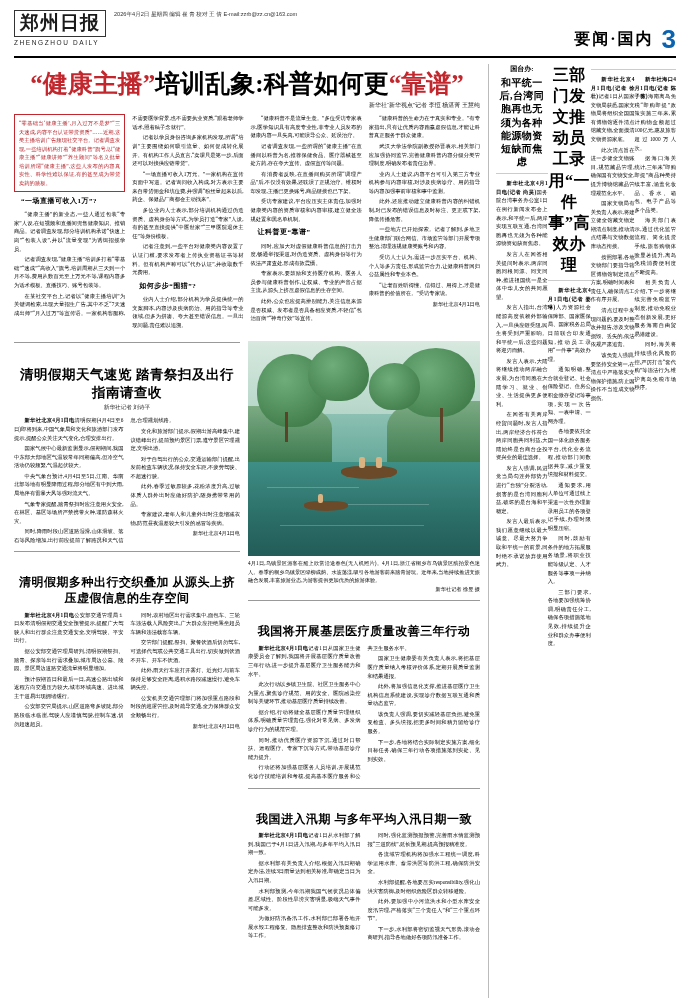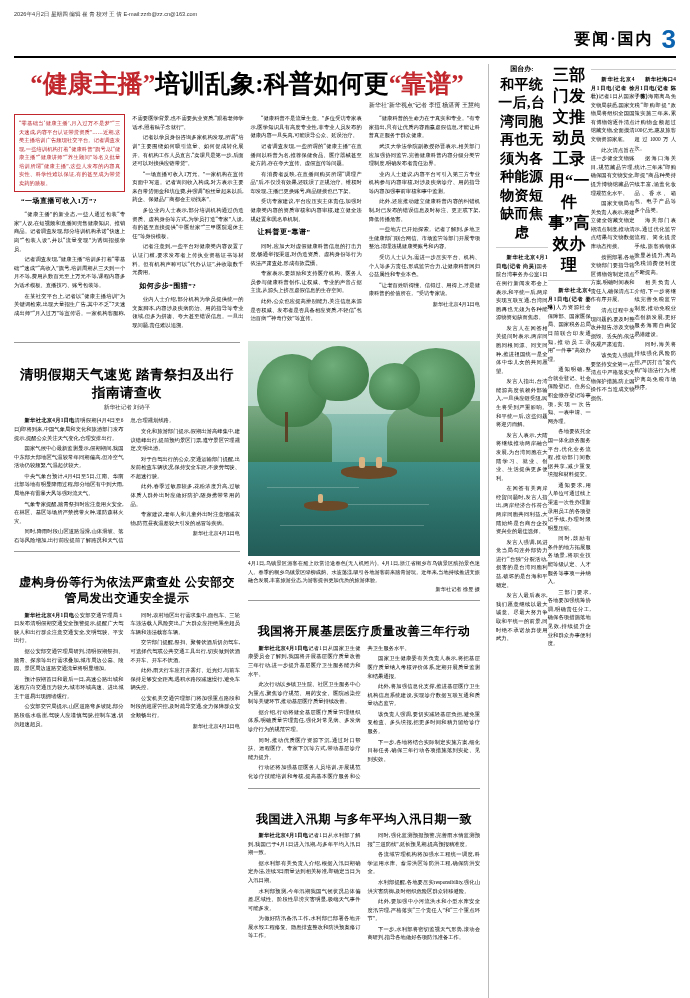--- a/index.html
+++ b/index.html
@@ -59,34 +59,38 @@
   .photo .water{position:absolute;left:0;right:0;bottom:0;height:44%;background:linear-gradient(#3f8f86,#2b6d67 60%,#235c58);}
   .photo .ripple{position:absolute;height:1px;background:rgba(255,255,255,.22);}
   .photo .boat{position:absolute;background:#6b4a2a;border-radius:40% 40% 55% 55%;}
   .photo .person{position:absolute;background:#d9b382;border-radius:2px;}
   .photo .bank{position:absolute;background:linear-gradient(#7cab84,#3d7a4e);}
   .photo-cap{font-size:5.2px;line-height:1.6;text-align:justify;margin-top:3px;}
   .photo-credit{font-family:"Liberation Sans",sans-serif;font-size:5.2px;text-align:right;margin-top:2px;}
 
   
   .rtitle{font-size:16px;font-weight:bold;text-align:center;line-height:1.32;letter-spacing:.4px;}
-  .rtitle.big{font-size:14px;}
+  .rtitle.big{font-size:10px;}
   .rkicker{font-size:7px;text-align:center;font-weight:bold;margin-bottom:2px;}
   .rcols{column-count:1;font-size:5.3px;line-height:1.62;text-align:justify;}
   .rule{border-top:1px solid #999;margin:7px 0 5px;}
   .rule-thin{border-top:1px solid #ccc;margin:5px 0;}
   .block{margin-bottom:2px;}
 </style>
 </head>
 <body>
 
 <div class="page">
 
   <div class="masthead">
     <div class="mast-left">
+      <div class="logo-stack">
+        <div class="logo-cn">郑州日报</div>
+        <div class="logo-en">ZHENGZHOU DAILY</div>
+      </div>
       <div class="mast-meta">2026年4月2日 星期四  编辑 崔 青  校对 王 倩  E-mail:zzrb@zz.cn@163.com</div>
     </div>
     <div class="mast-right">
       <div class="section-title">要闻·国内</div>
       <div class="pagenum">3</div>
     </div>
   </div>
 
   <div class="grid">
 
@@ -141,21 +145,21 @@
               <p>同时,降雨时段山区道路湿滑,山体滑坡、落石等风险增加,出行前应提前了解路况和天气信息,合理规划线路。</p>
               <p>文化和旅游部门提示,假期出游高峰集中,建议错峰出行,提前预约景区门票,遵守景区管理规定,文明出游。</p>
               <p>对于自驾出行的公众,交通运输部门提醒,出发前检查车辆状况,保持安全车距,不疲劳驾驶、不超速行驶。</p>
               <p>此外,春季过敏原较多,花粉浓度升高,过敏体质人群外出时应做好防护,随身携带常用药品。</p>
               <p>专家建议,老年人和儿童外出时注意增减衣物,防范昼夜温差较大引发的感冒等疾病。</p>
               <div class="srcline">新华社北京4月1日电</div>
             </div>
           </div>
 
           <div class="art">
-            <div class="art-title sm">虚构身份等行为依法严肃查处 公安部交管局发出交通安全提示</div>
+            <div class="art-title sm">清明假期多种出行交织叠加 从源头上挤压虚假信息的生存空间</div>
             <div class="cols2" style="margin-top:4px;">
               <p><span class="dateline">新华社北京4月1日电</span><span>公安部交通管理局１日发布清明假期交通安全预警提示,提醒广大驾驶人和出行群众注意交通安全,文明驾驶、平安出行。</span></p>
               <p>据公安部交通管理局研判,清明假期祭扫、踏青、探亲等出行需求叠加,城市周边公墓、陵园、景区周边道路交通流量将明显增加。</p>
               <p>预计假期首日和最后一日,高速公路出城和返程方向交通压力较大,城市环城高速、进出城主干道易出现拥堵缓行。</p>
               <p>公安部交管局提示,山区道路弯多坡陡,部分路段临水临崖,驾驶人应谨慎驾驶,控制车速,切勿超速超员。</p>
               <p>同时,农村地区出行需求集中,面包车、三轮车违法载人风险突出,广大群众应拒绝乘坐超员车辆和违法载客车辆。</p>
               <p>交管部门提醒,祭扫、聚餐饮酒后切勿驾车,可选择代驾或公共交通工具出行,切实做到饮酒不开车、开车不饮酒。</p>
               <p>此外,雨天行车应打开雾灯、近光灯,与前车保持足够安全距离,遇积水路段减速慢行,避免车辆失控。</p>
               <p>公安机关交通管理部门将加强重点路段和时段的巡逻管控,及时疏导交通,全力保障群众安全顺畅出行。</p>
               <div class="srcline">新华社北京4月1日电</div>

